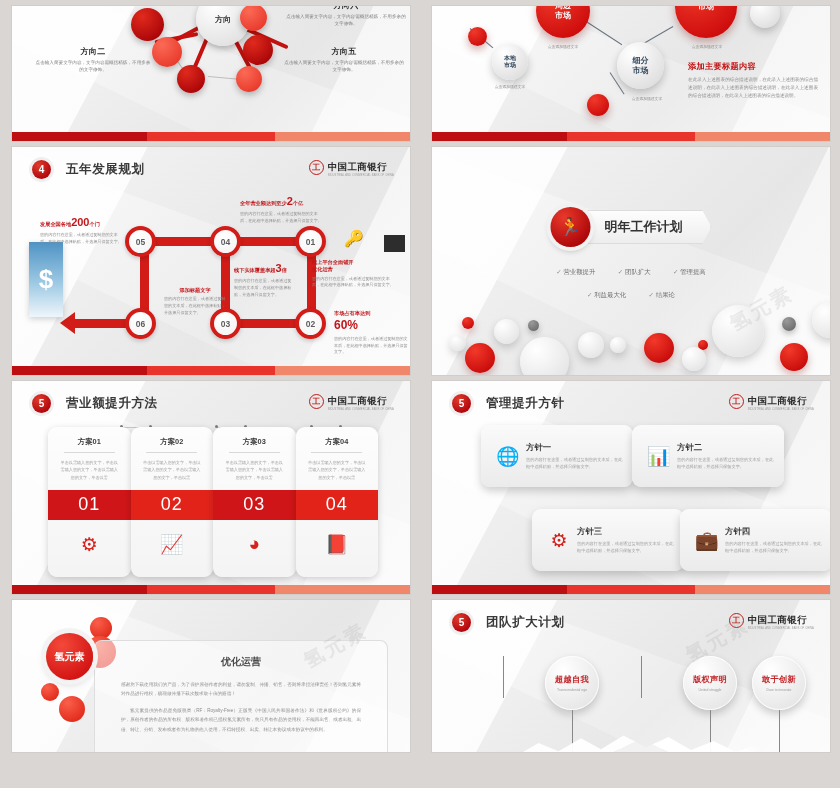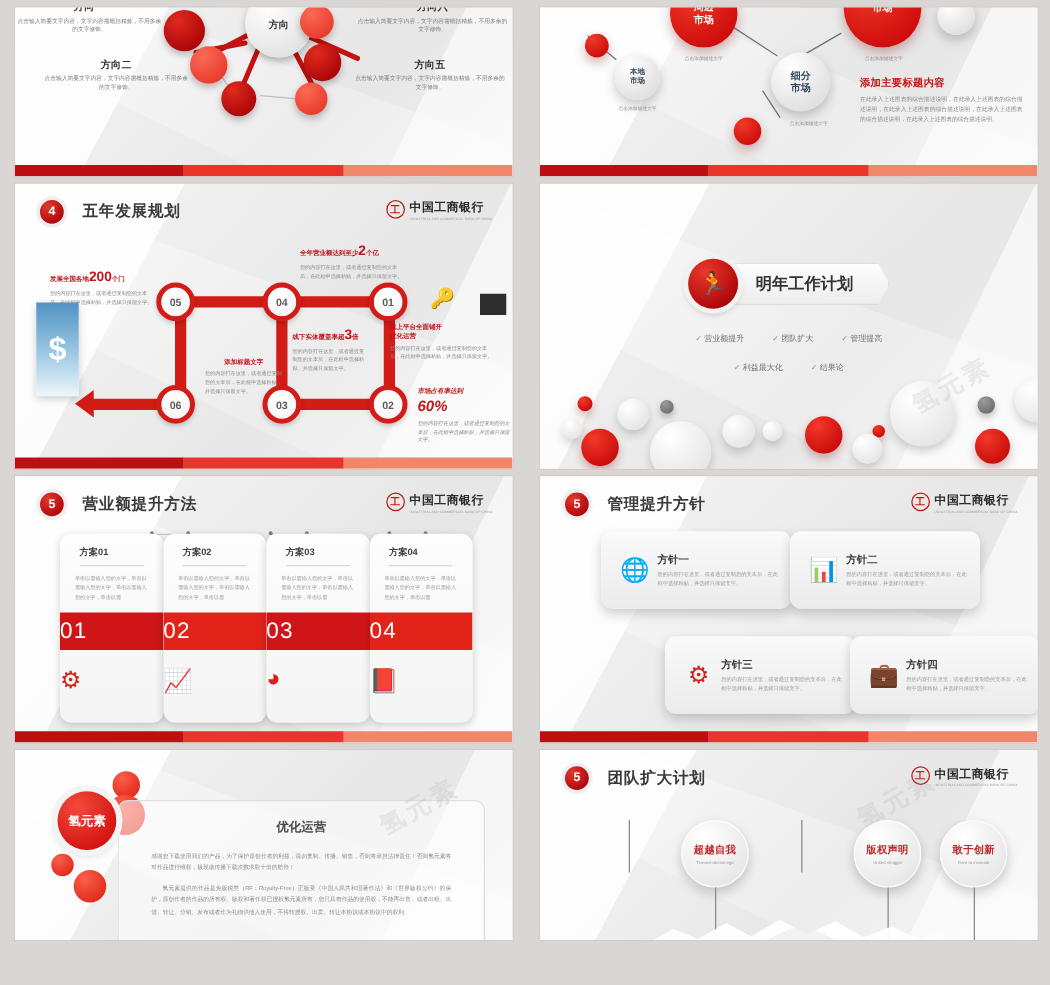--- a/index.html
+++ b/index.html
@@ -140,21 +140,21 @@
   .d-wh{ background:radial-gradient(circle at 34% 26%,#ffffff,#e4e4e4 82%); box-shadow:0 4px 8px rgba(0,0,0,.18); }
   .d-rd{ background:radial-gradient(circle at 34% 26%,#f2392a,#c70a0a 80%); box-shadow:0 4px 8px rgba(130,0,0,.3); }
   .d-gy{ background:radial-gradient(circle at 34% 26%,#9a9a9a,#6d6d6d 80%); box-shadow:0 3px 6px rgba(0,0,0,.25); }
 
   
   .sl5{ height:213px; }
   .cards{ position:absolute; left:36px; right:32px; top:46px; display:flex; justify-content:space-between; }
   .card{
     width:88px; background:linear-gradient(180deg,#fdfdfd,#f4f4f4);
     border-radius:9px; box-shadow:0 2px 7px rgba(0,0,0,.18);
-    overflow:hidden; padding-top:10px; position:relative;
+    overflow:hidden; text-align:center; padding-top:10px; position:relative;
   }
   .card h5{ font-size:7.4px;color:#3d3d3d;font-weight:bold;padding-bottom:5px;
             border-bottom:1px solid #d9d9d9; width:62%; margin:0 auto 6px;}
   .card p{ font-size:4.1px;color:#9a9a9a;line-height:1.8;padding:0 12px 9px;}
   .card .bar{ background:#cf1517; color:#fff; font-size:18px; padding:4px 0 5px; letter-spacing:1px; }
   .card .bar.alt{ background:#e2231a; }
   .card .ico{ font-size:19px; color:#d8201c; padding:13px 0 21px; }
   .connector{ position:absolute; top:46px; height:1px; background:#c9c9c9; }
   .cdot{ position:absolute; width:3.4px;height:3.4px;border-radius:50%;background:#7d7d7d; }
 
@@ -238,24 +238,20 @@
          <span>方向</span>
        </div>
        <div class="node n-dark" style="left:119px;top:2px;width:33px;height:33px;"></div>
        <div class="node n-light" style="left:228px;top:-2px;width:27px;height:27px;"></div>
        <div class="node n-light" style="left:140px;top:31px;width:30px;height:30px;"></div>
        <div class="node n-dark" style="left:231px;top:29px;width:30px;height:30px;"></div>
        <div class="node n-dark" style="left:165px;top:59px;width:28px;height:28px;"></div>
        <div class="node n-light" style="left:224px;top:60px;width:26px;height:26px;"></div>
      </div>
 
-     <div class="dir-lbl" style="left:2px;top:-6px;width:115px;text-align:center;">
-       <b>方向一</b>
-       <span>点击输入简要文字内容，文字内容需概括精炼，不用多余的文字修饰。</span>
-     </div>
      <div class="dir-lbl" style="left:22px;top:40px;width:118px;text-align:center;">
        <b>方向二</b>
        <span>点击输入简要文字内容，文字内容需概括精炼，不用多余的文字修饰。</span>
      </div>
      <div class="dir-lbl" style="left:270px;top:40px;width:124px;text-align:center;">
        <b>方向五</b>
        <span>点击输入简要文字内容，文字内容需概括精炼，不用多余的文字修饰。</span>
      </div>
      <div class="dir-lbl" style="left:272px;top:-6px;width:124px;text-align:center;">
        <b>方向六</b>
@@ -362,21 +358,21 @@
        <p>您的内容打在这里，或者通过复制您的文本后，在此框中选择粘贴，并选择只保留文字。</p>
      </div>
      <div class="callout" style="left:228px;top:47px;">
        <h5><span>全年营业额达到至少</span><em>2</em><span>个亿</span></h5>
        <p>您的内容打在这里，或者通过复制您的文本后，在此框中选择粘贴，并选择只保留文字。</p>
      </div>
      <div class="callout" style="left:300px;top:112px;">
        <h5><span>线上平台全面铺开</span><br><span>优化运营</span></h5>
        <p>您的内容打在这里，或者通过复制您的文本后，在此框中选择粘贴，并选择只保留文字。</p>
      </div>
-     <div class="callout" style="left:322px;top:163px;width:74px;font-style:italic;">
+     <div class="callout" style="left:322px;top:163px;width:74px;">
        <h5><span>市场占有率达到</span><span class="pct">60%</span></h5>
        <p>您的内容打在这里，或者通过复制您的文本后，在此框中选择粘贴，并选择只保留文字。</p>
      </div>
      <div class="callout" style="left:222px;top:114px;width:60px;">
        <h5><span>线下实体覆盖率超</span><em>3</em><span>倍</span></h5>
        <p>您的内容打在这里，或者通过复制您的文本后，在此框中选择粘贴，并选择只保留文字。</p>
      </div>
      <div class="callout" style="left:152px;top:140px;width:62px;">
        <h5 style="text-align:center;">添加标题文字</h5>
        <p>您的内容打在这里，或者通过复制您的文本后，在此框中选择粘贴，并选择只保留文字。</p>

